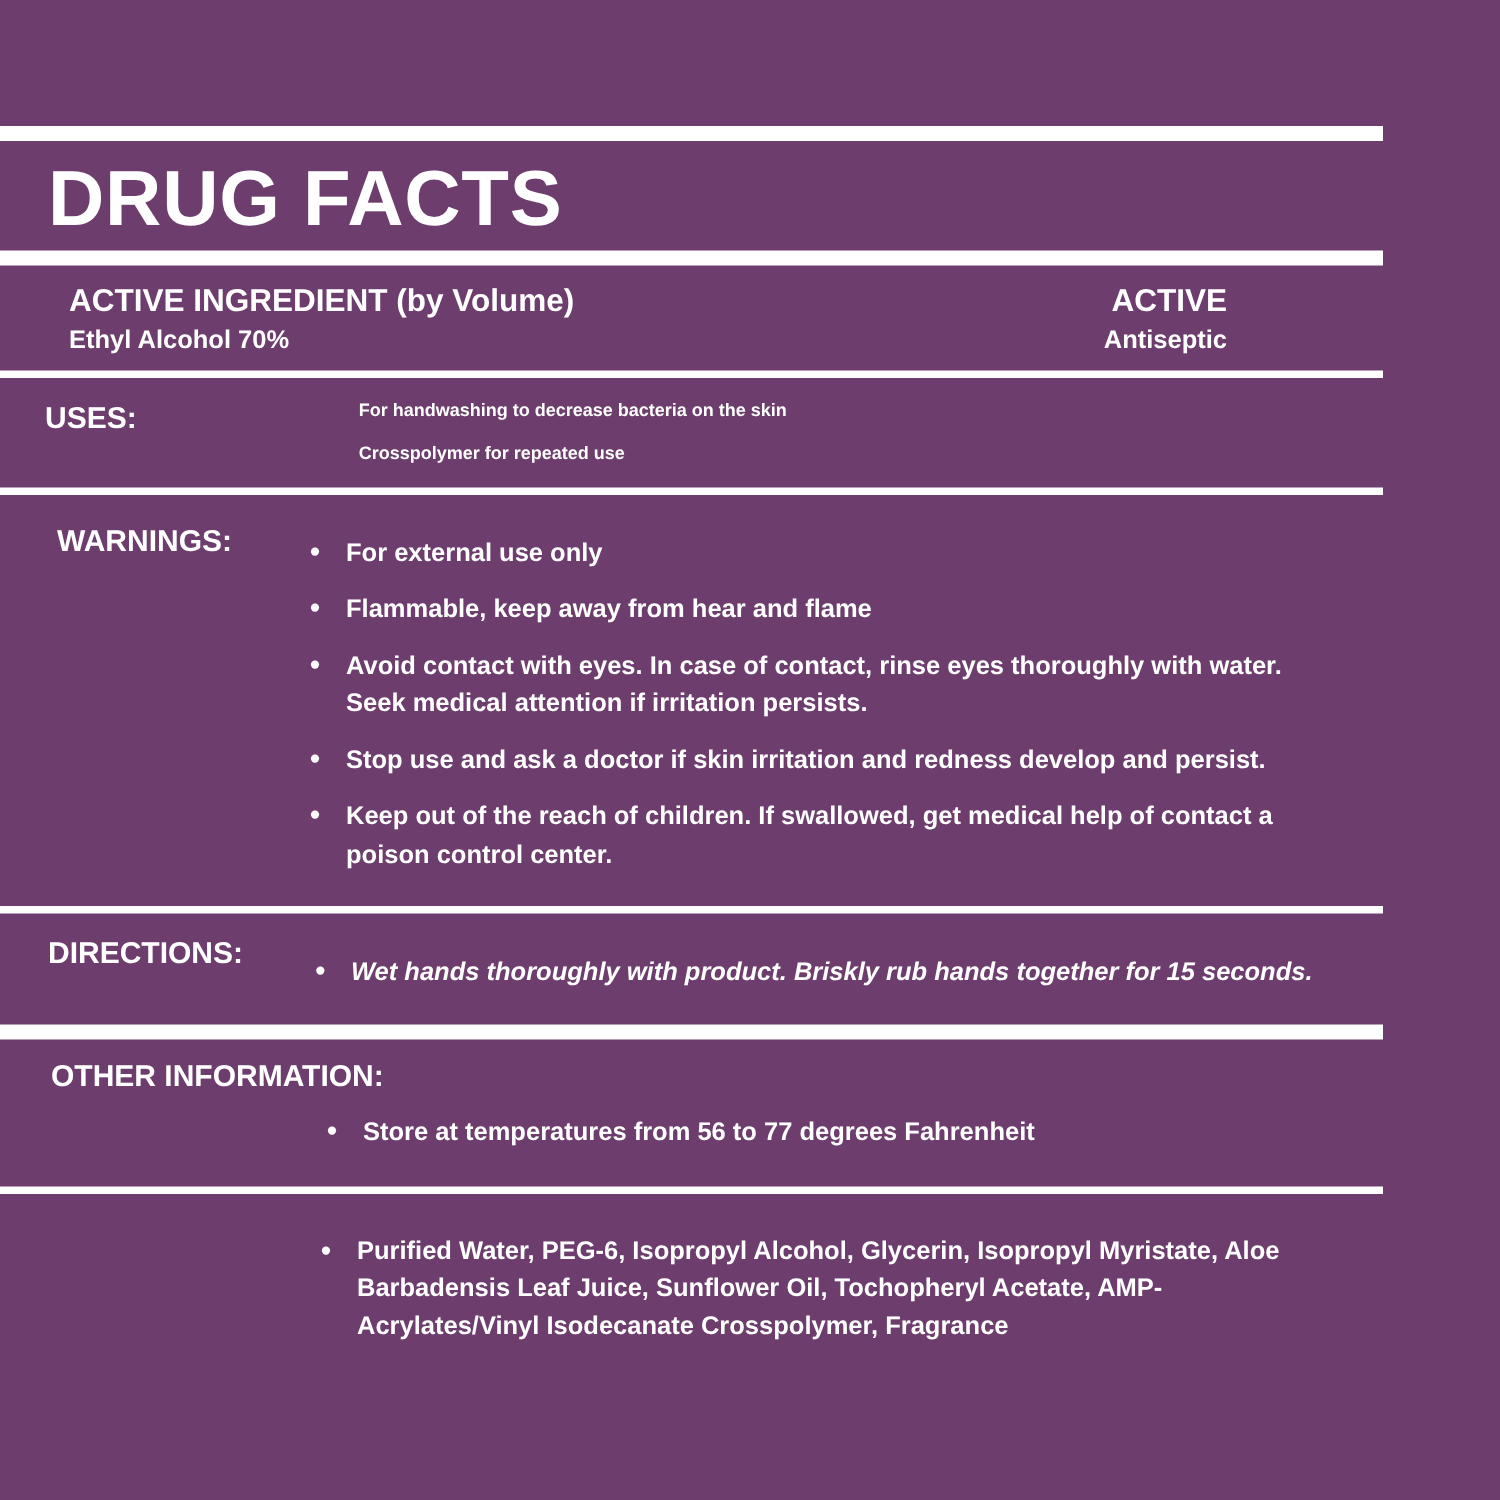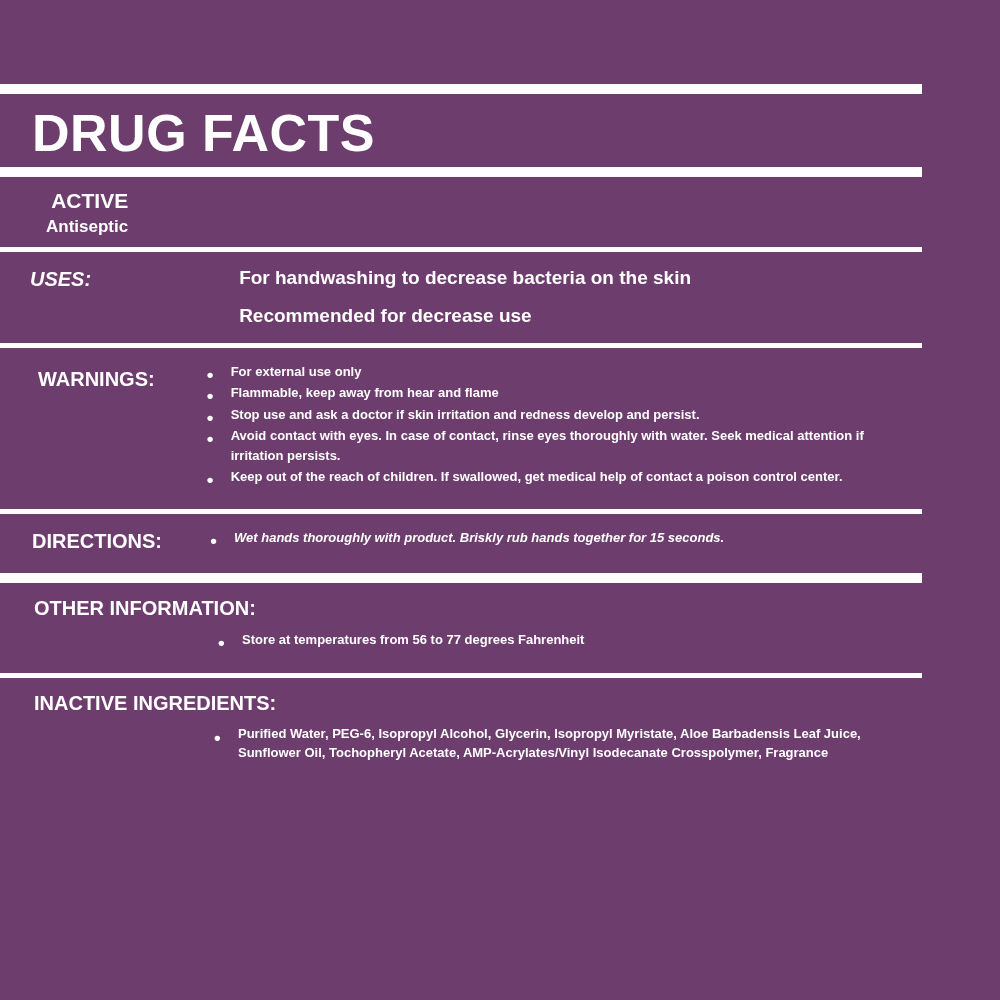--- a/index.html
+++ b/index.html
@@ -76,50 +76,50 @@
     font-size: 20px;
     font-weight: bold;
     white-space: nowrap;
     flex: 0 0 auto;
   }
   .sec-body {
     flex: 1 1 auto;
     padding-left: 22px;
   }
   .line {
-    font-size: 19px;
+    font-size: 12px;
     font-weight: bold;
     line-height: 1.3;
     margin: 0 0 14px 0;
   }
   .line:last-child { margin-bottom: 0; }
 
   ul.bullets {
     margin: 0;
     padding: 0 0 0 36px;
     list-style: none;
   }
   ul.bullets li {
-    font-size: 13px;
+    font-size: 17px;
     font-weight: bold;
     line-height: 1.5;
     position: relative;
-    margin: 0 0 2px 0;
+    margin: 12px 0 2px 0;
     padding-left: 4px;
   }
   ul.bullets li::before {
     content: "\2022";
     position: absolute;
     left: -20px;
     top: -1px;
     font-size: 19px;
   }
 
   
-  .uses .sec-head { padding-top: 2px; font-style: italic; }
+  .uses .sec-head { padding-top: 2px; }
   .uses .sec-body { padding-left: 148px; }
 
   .warnings .sec-head { padding-top: 6px; padding-left: 8px; }
   .warnings .sec-body { padding-left: 36px; }
 
   .directions .sec-head { padding-top: 2px; padding-left: 2px; }
   .directions .sec-body { padding-left: 32px; font-style: italic; }
 
   
   .stack {
@@ -142,46 +142,50 @@
 
   <div class="rule rule-thick"></div>
 
   <div class="title-block">
     <h1 class="title">DRUG FACTS</h1>
   </div>
 
   <div class="rule rule-thick"></div>
 
   <div class="active-row">
+    <div class="active-left">
+      <p class="ai-head">ACTIVE INGREDIENT (by Volume)</p>
+      <p class="ai-sub">Ethyl Alcohol 70%</p>
+    </div>
     <div class="active-right">
       <p class="purpose-head">ACTIVE</p>
       <p class="purpose-sub">Antiseptic</p>
     </div>
   </div>
 
   <div class="rule rule-thin"></div>
 
   <div class="section uses">
     <div class="sec-head">USES:</div>
     <div class="sec-body">
       <p class="line">For handwashing to decrease bacteria on the skin</p>
-      <p class="line">Recommended for decrease use</p>
+      <p class="line">Crosspolymer for repeated use</p>
     </div>
   </div>
 
   <div class="rule rule-thin"></div>
 
   <div class="section warnings">
     <div class="sec-head">WARNINGS:</div>
     <div class="sec-body">
       <ul class="bullets">
         <li>For external use only</li>
         <li>Flammable, keep away from hear and flame</li>
+        <li>Avoid contact with eyes.  In case of contact, rinse eyes thoroughly with water.  Seek medical attention if irritation persists.</li>
         <li>Stop use and ask a doctor if skin irritation and redness develop and persist.</li>
-        <li>Avoid contact with eyes.  In case of contact, rinse eyes thoroughly with water.  Seek medical attention if irritation persists.</li>
         <li>Keep out of the reach of children.  If swallowed, get medical help of contact a poison control center.</li>
       </ul>
     </div>
   </div>
 
   <div class="spacer-sm"></div>
   <div class="rule rule-thin"></div>
 
   <div class="section directions">
     <div class="sec-head">DIRECTIONS:</div>
@@ -201,21 +205,20 @@
       <ul class="bullets">
         <li> Store at temperatures from 56 to 77 degrees Fahrenheit</li>
       </ul>
     </div>
   </div>
 
   <div class="spacer-sm"></div>
   <div class="rule rule-thin"></div>
 
   <div class="stack inactive">
-    <div class="sec-head">INACTIVE INGREDIENTS:</div>
     <div class="stack-body">
       <ul class="bullets">
         <li> Purified Water, PEG-6, Isopropyl Alcohol, Glycerin, Isopropyl Myristate, Aloe Barbadensis Leaf Juice, Sunflower Oil, Tochopheryl Acetate, AMP-Acrylates/Vinyl Isodecanate Crosspolymer, Fragrance</li>
       </ul>
     </div>
   </div>
 
 </div>
 
 </body></html>

